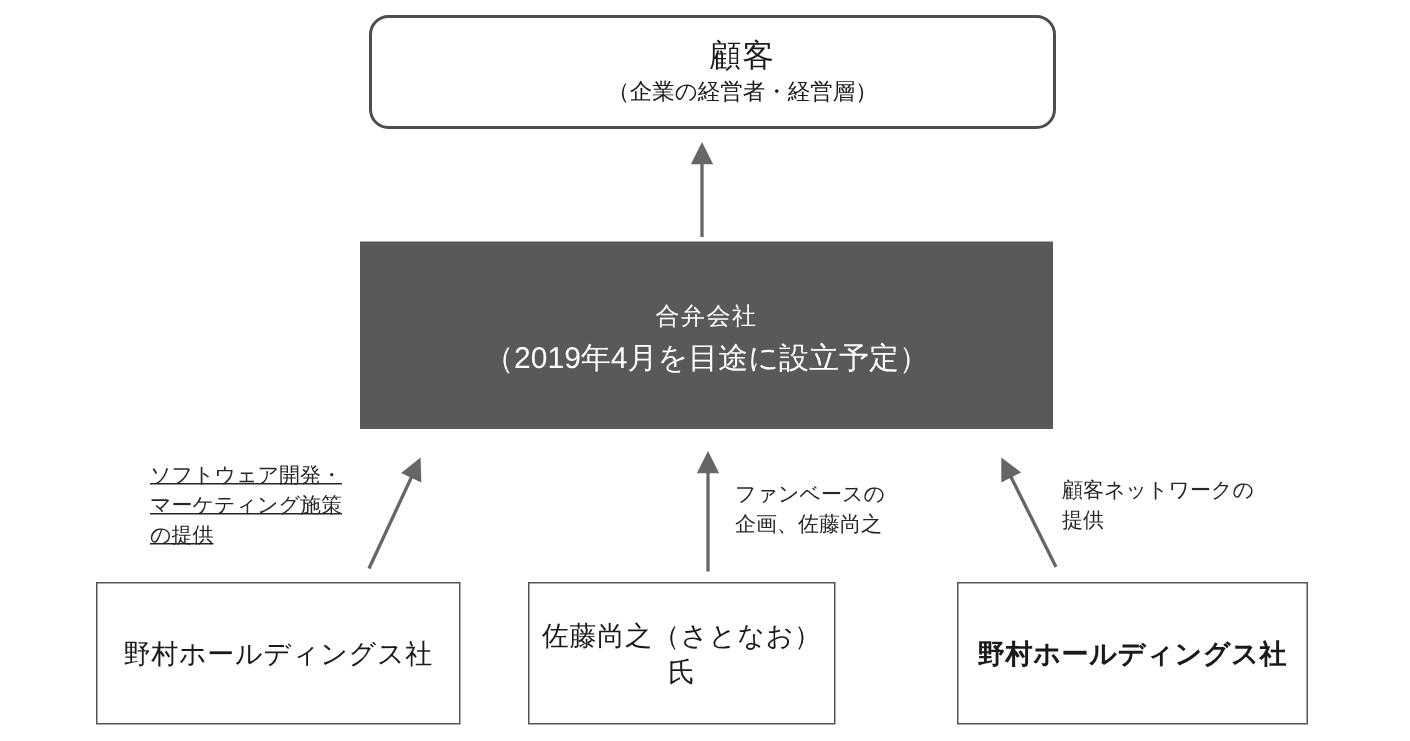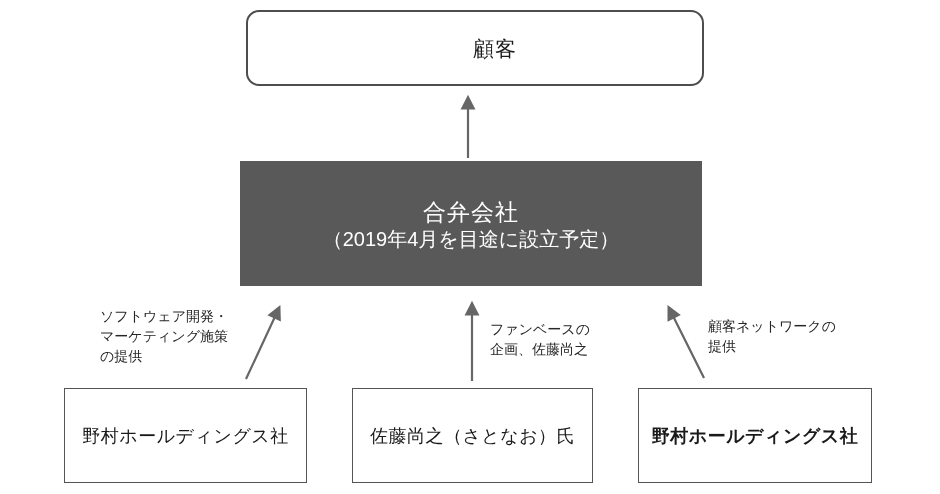--- a/index.html
+++ b/index.html
@@ -45,51 +45,51 @@
   }
   
   .jv-box {
     left: 240px; top: 161px;
     width: 462px; height: 125px;
     background: #595959;
     color: #ffffff;
     border: none;
   }
   .jv-box .title {
-    font-size: 23px;
+    font-size: 16px;
     line-height: 30px;
     letter-spacing: 1px;
   }
   .jv-box .subtitle {
     font-size: 20px;
     line-height: 24px;
   }
   
   .partner-box {
     top: 388px;
     height: 95px;
     border: 1.5px solid #545454;
     color: #1a1a1a;
     font-size: 18px;
     letter-spacing: 0.5px;
   }
   .partner-box.p0 { left: 64px;  width: 243px; }
-  .partner-box.p1 { left: 352px; width: 241px; }
+  .partner-box.p1 { left: 352px; width: 205px; }
   .partner-box.p2 { left: 638px; width: 234px; font-weight: bold; }
 
   
   .contrib-label {
     position: absolute;
     font-size: 14px;
     line-height: 20px;
     color: #262626;
     white-space: pre-line;
     text-align: left;
   }
-  .contrib-label.c0 { left: 100px; top: 306px; }
+  .contrib-label.c0 { left: 100px; top: 306px; text-decoration: underline; }
   .contrib-label.c1 { left: 490px; top: 319px; }
   .contrib-label.c2 { left: 708px; top: 316px; }
 
   .arrow-layer {
     position: absolute;
     left: 0; top: 0;
     width: 940px; height: 494px;
     pointer-events: none;
   }
 </style>
@@ -105,20 +105,21 @@
       </marker>
     </defs>
     <line x1="468" y1="158" x2="468" y2="98" stroke="#666666" stroke-width="2.2" marker-end="url(#ah)"></line>
     <line x1="246" y1="379" x2="279" y2="308" stroke="#666666" stroke-width="2.2" marker-end="url(#ah)"></line>
     <line x1="472" y1="381" x2="472" y2="304" stroke="#666666" stroke-width="2.2" marker-end="url(#ah)"></line>
     <line x1="704" y1="378" x2="669" y2="308" stroke="#666666" stroke-width="2.2" marker-end="url(#ah)"></line>
   </svg>
 
   <div class="box customer-box">
     <div class="title">顧客</div>
+    <div class="subtitle">（企業の経営者・経営層）</div>
   </div>
 
   <div class="box jv-box">
     <div class="title">合弁会社</div>
     <div class="subtitle">（2019年4月を目途に設立予定）</div>
   </div>
 
   <div class="contrib-label c0">ソフトウェア開発・
 マーケティング施策
 の提供</div>

